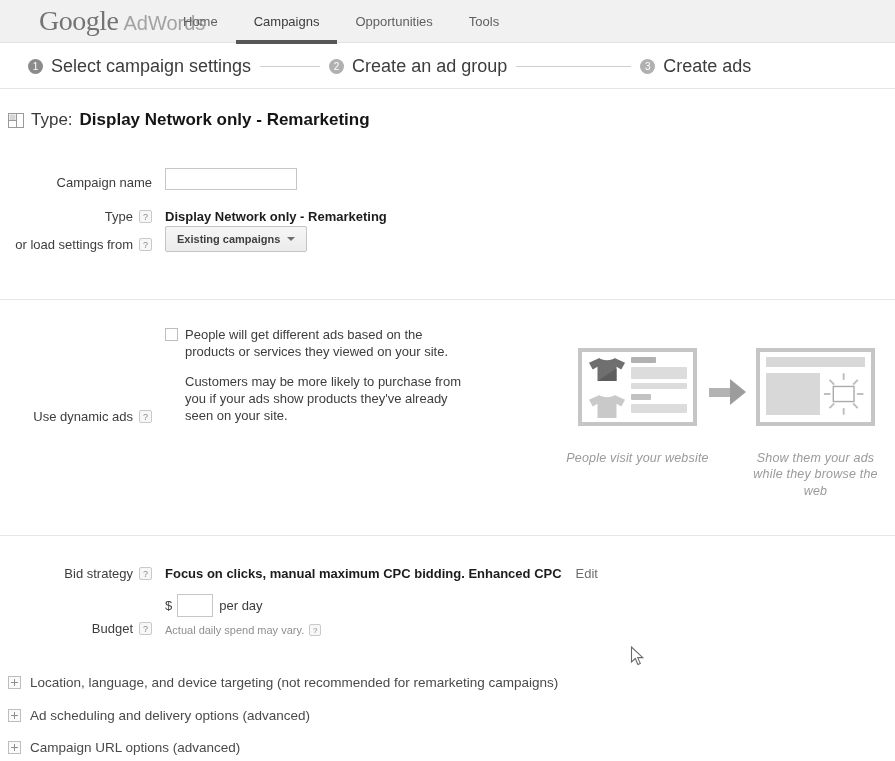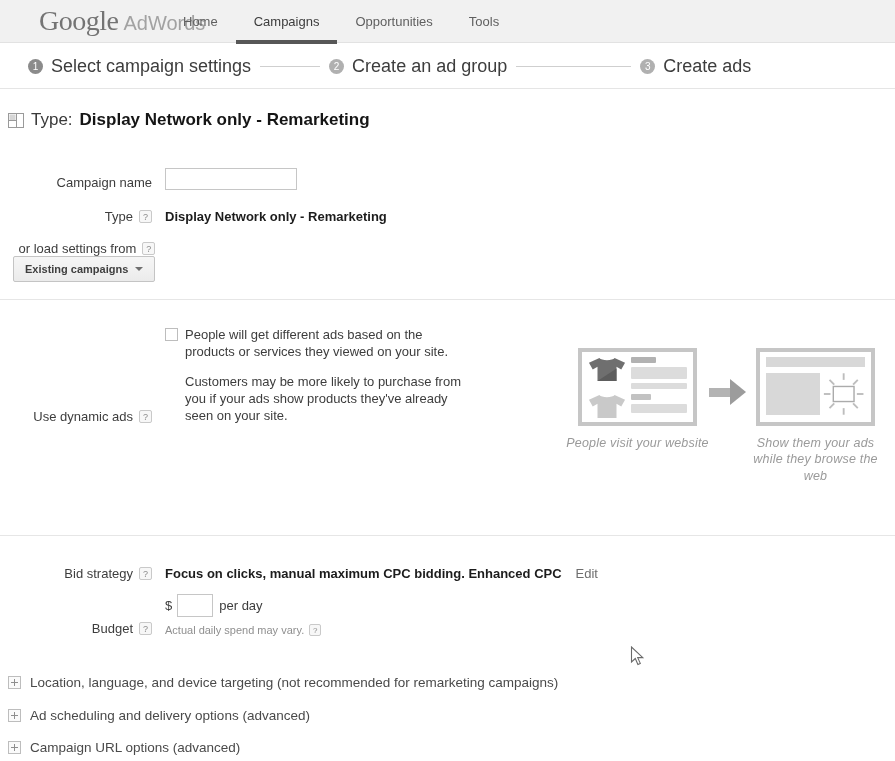--- a/index.html
+++ b/index.html
@@ -62,21 +62,21 @@
   .divider { position:absolute; left:0; width:895px; height:1px; background:#e6e6e6; }
 
   
   .checkbox { width:13px; height:13px; border:1px solid #bdbdbd; background:#fff; margin-top:1px;
               appearance:none; -webkit-appearance:none; cursor:pointer; flex:0 0 auto; }
   .dyn-text { margin-left:7px; width:288px; color:#3d3d3d; font-size:13px; line-height:1.28; }
   .dyn-desc { margin-top:14px; }
 
   
   .illus { position:absolute; top:348px; left:578px; display:flex; align-items:flex-start; }
-  .illus-col { display:flex; flex-direction:column; align-items:center; width:119px; }
+  .illus-col { display:flex; flex-direction:column; align-items:center; width:119px;gap:15px; }
   .card { width:119px; height:78px; background:#fff; border:4px solid #c6c6c6; padding:5px 6px; }
   .card-row { display:flex; margin-bottom:5px; }
   .bars { margin-left:5px; display:flex; flex-direction:column; }
   .bar { border-radius:1px; }
   .bar-sd { width:25px; height:6px; background:#b2b2b2; margin-bottom:4px; }
   .bar-lg { width:56px; height:12px; background:#dcdcdc; margin-bottom:4px; }
   .bar-md { width:56px; height:6px; background:#dcdcdc; }
   .bar-s2 { width:20px; height:6px; background:#c2c2c2; margin-bottom:4px; }
   .bar-l2 { width:56px; height:9px; background:#dcdcdc; }
   .arrow { margin:31px 10px 0 12px; position:relative; width:37px; height:26px; flex:0 0 auto; }
@@ -168,21 +168,21 @@
   </div>
 
   <div class="frow" style="top:208px;">
     <div class="flabel">
       <span>Type</span>
       <span class="help"></span>
     </div>
     <div class="fcontrol bold-value">Display Network only - Remarketing</div>
   </div>
 
-  <div class="frow" style="top:241px;flex-direction:column;">
+  <div class="frow" style="top:226px;">
     <div class="flabel">
       <span>or load settings from</span>
       <span class="help"></span>
     </div>
     <div class="fcontrol">
       <div class="dd-button">
         <span>Existing campaigns</span>
         <span class="caret"></span>
       </div>
     </div>

